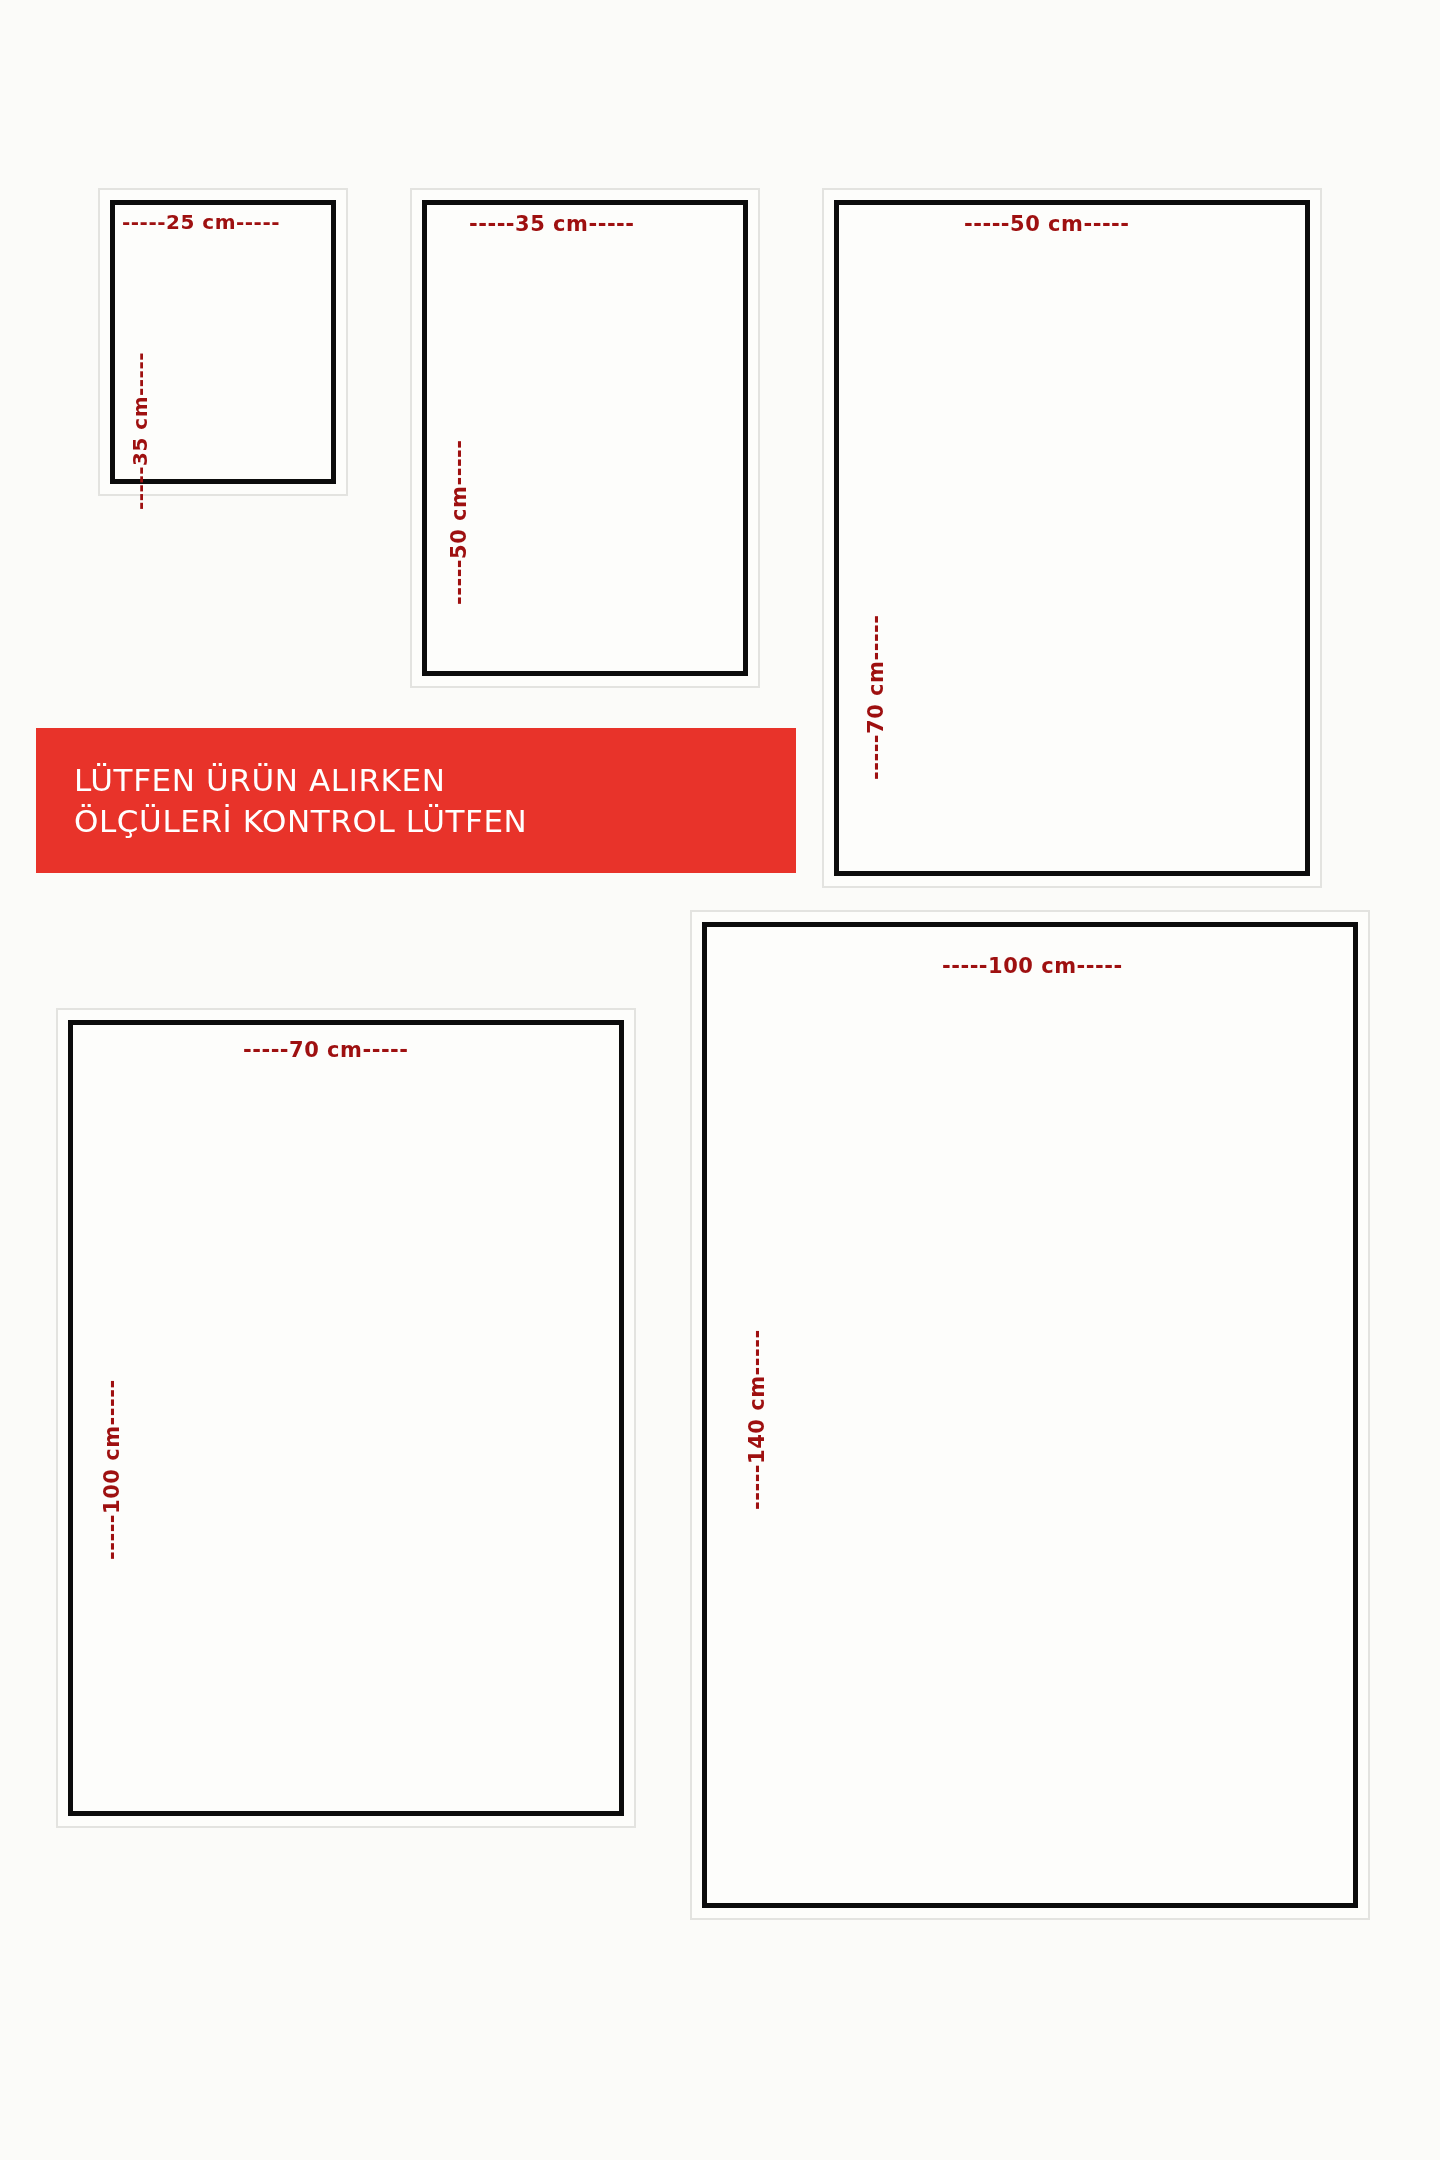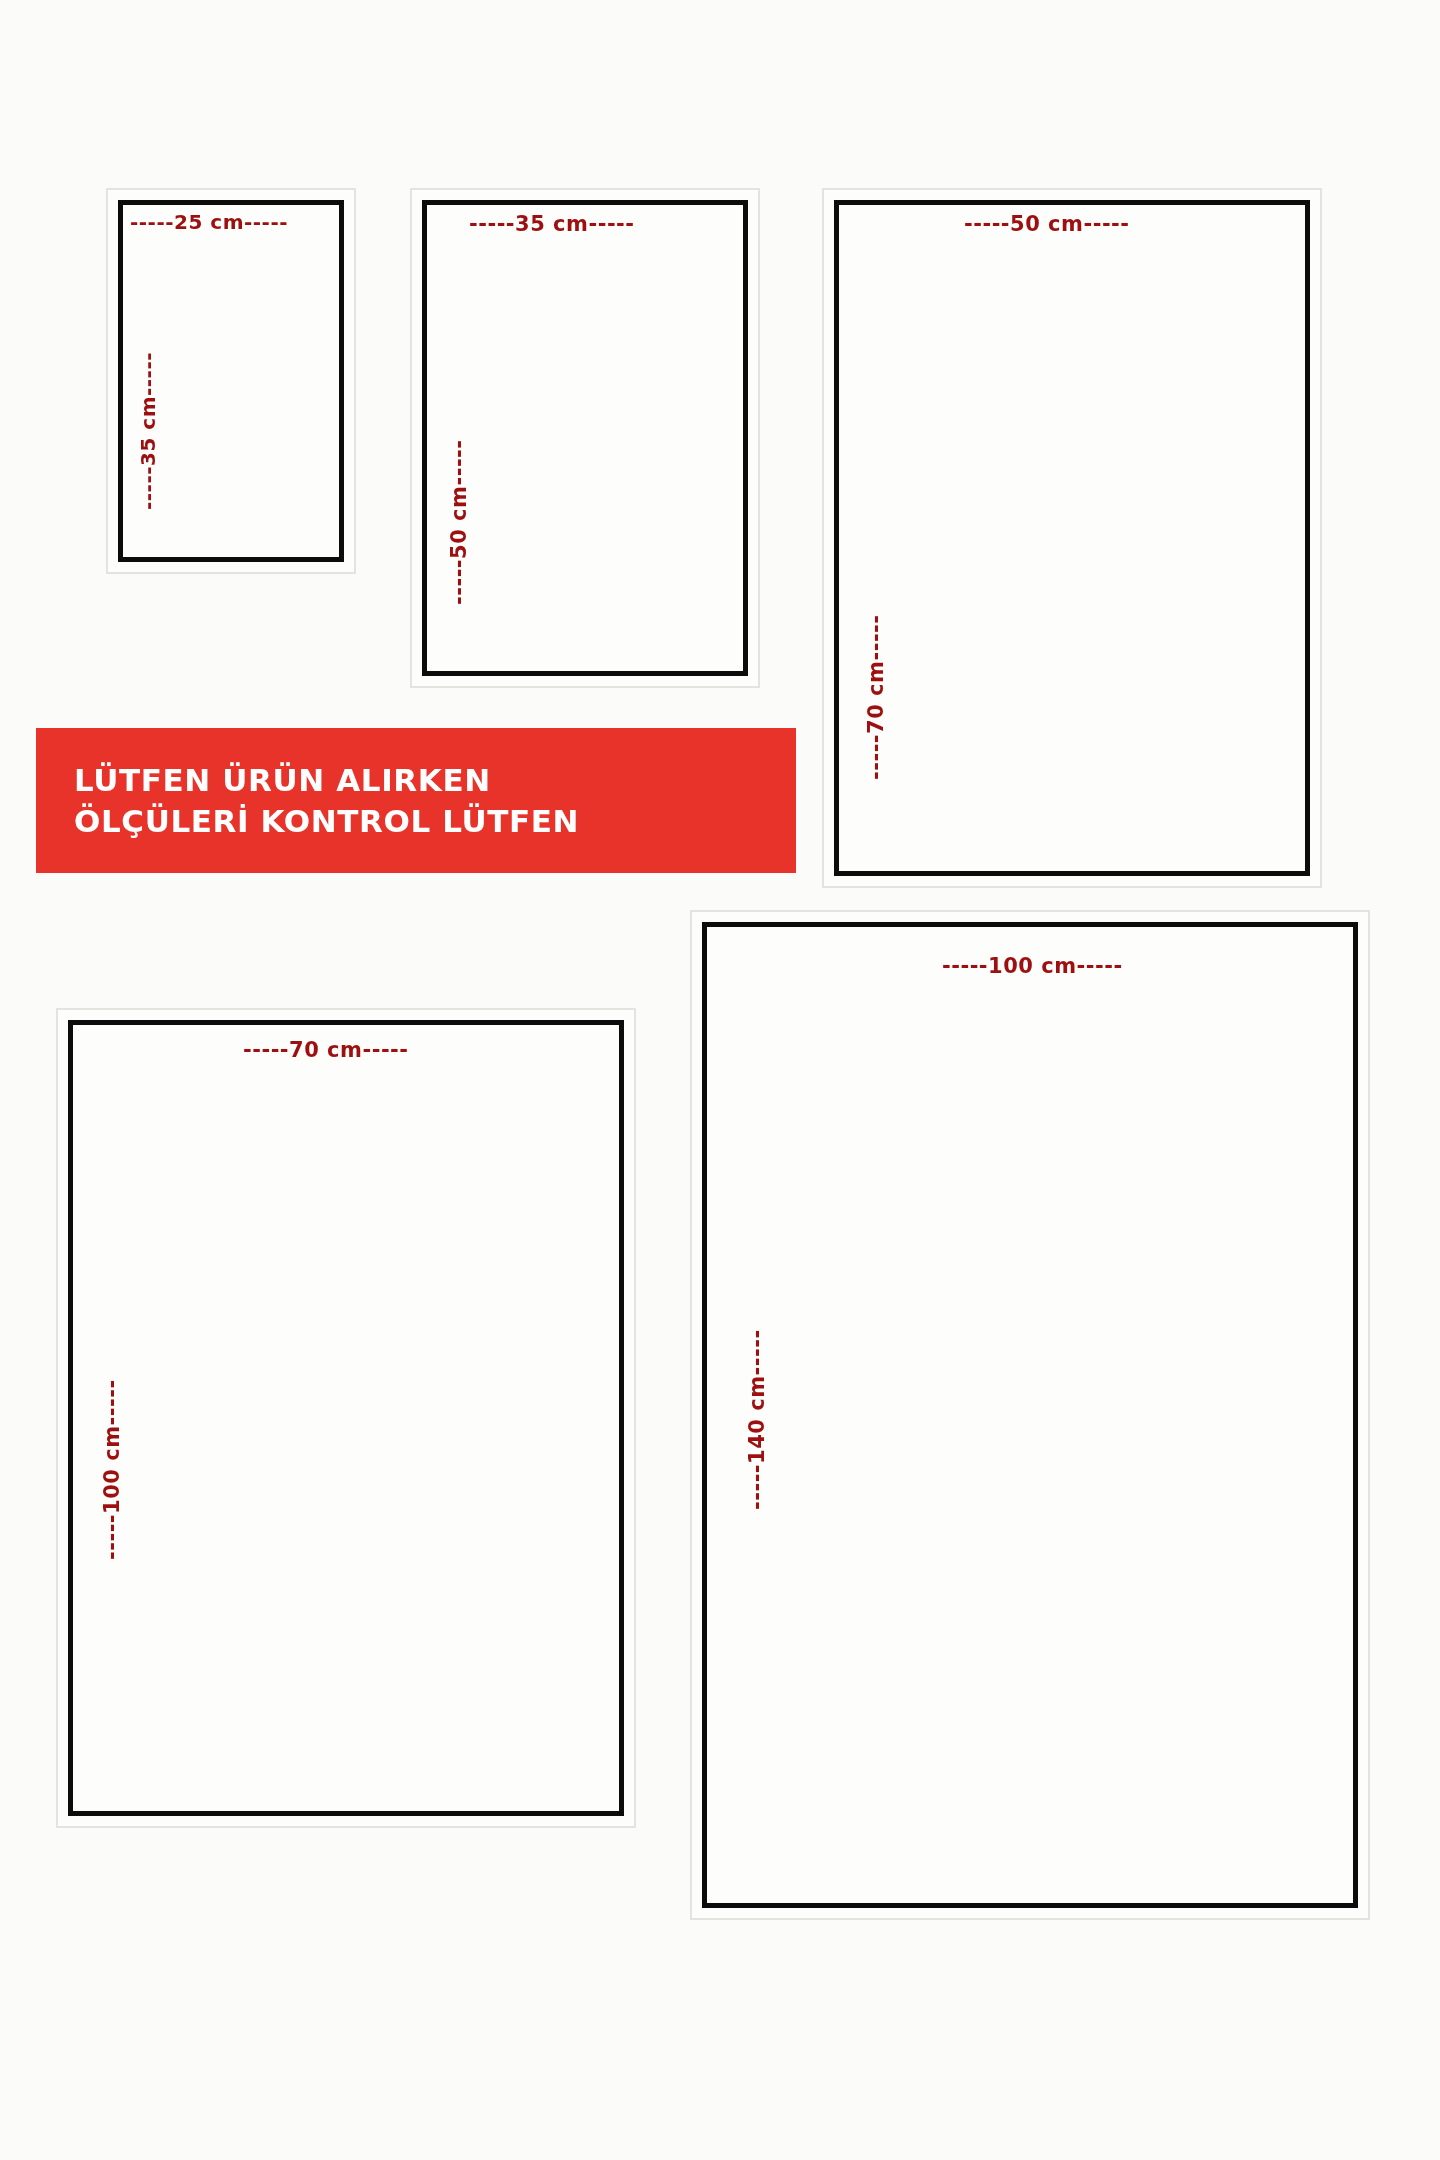--- a/index.html
+++ b/index.html
@@ -61,33 +61,33 @@
     position: absolute;
     background: #e8332a;
     box-sizing: border-box;
     display: flex;
     flex-direction: column;
     justify-content: center;
     padding-left: 38px;
   }
   #notice .line {
     color: #ffffff;
-    font-weight: bold;
+    font-weight: normal;
     font-size: 31px;
     line-height: 1.32;
     letter-spacing: 0.6px;
     font-family: "DejaVu Sans", sans-serif;
   }
 </style>
 </head>
 <body>
 
 <div id="canvas">
 
-  <div class="frame" style="left:106px; top:188px; width:250px; height:386px;">
+  <div class="frame" style="left:98px; top:188px; width:250px; height:308px;">
     <div class="inner"></div>
     <div class="dim" style="left:22px; top:20px; font-size:20px;">-----25 cm-----</div>
     <div class="dim vert" style="left:28px; top:320px; font-size:20px;">-----35 cm-----</div>
   </div>
 
   <div class="frame" style="left:410px; top:188px; width:350px; height:500px;">
     <div class="inner"></div>
     <div class="dim" style="left:57px; top:22px; font-size:21px;">-----35 cm-----</div>
     <div class="dim vert" style="left:35px; top:415px; font-size:21px;">-----50 cm-----</div>
   </div>

